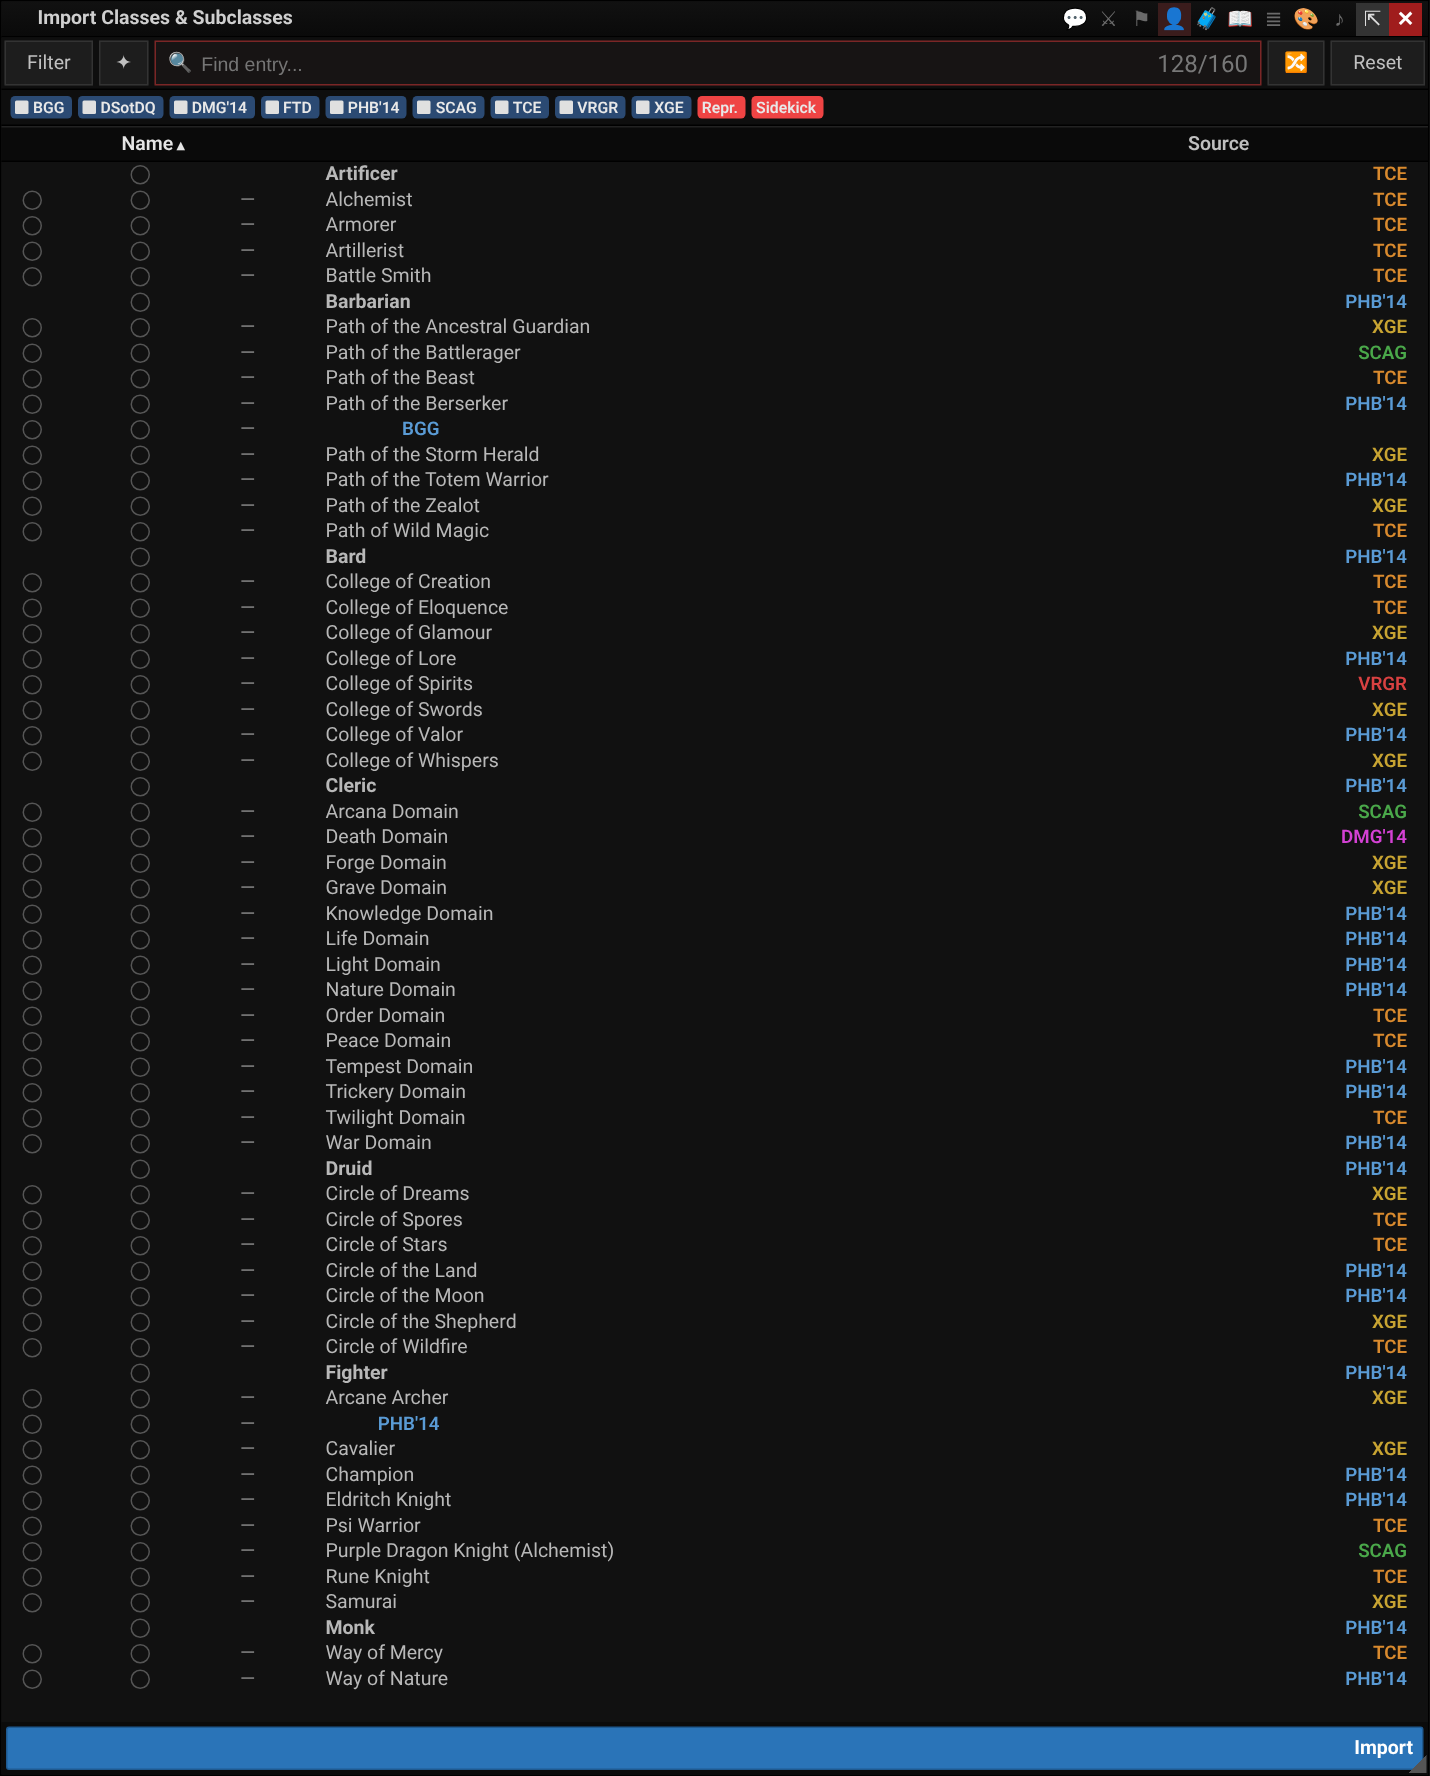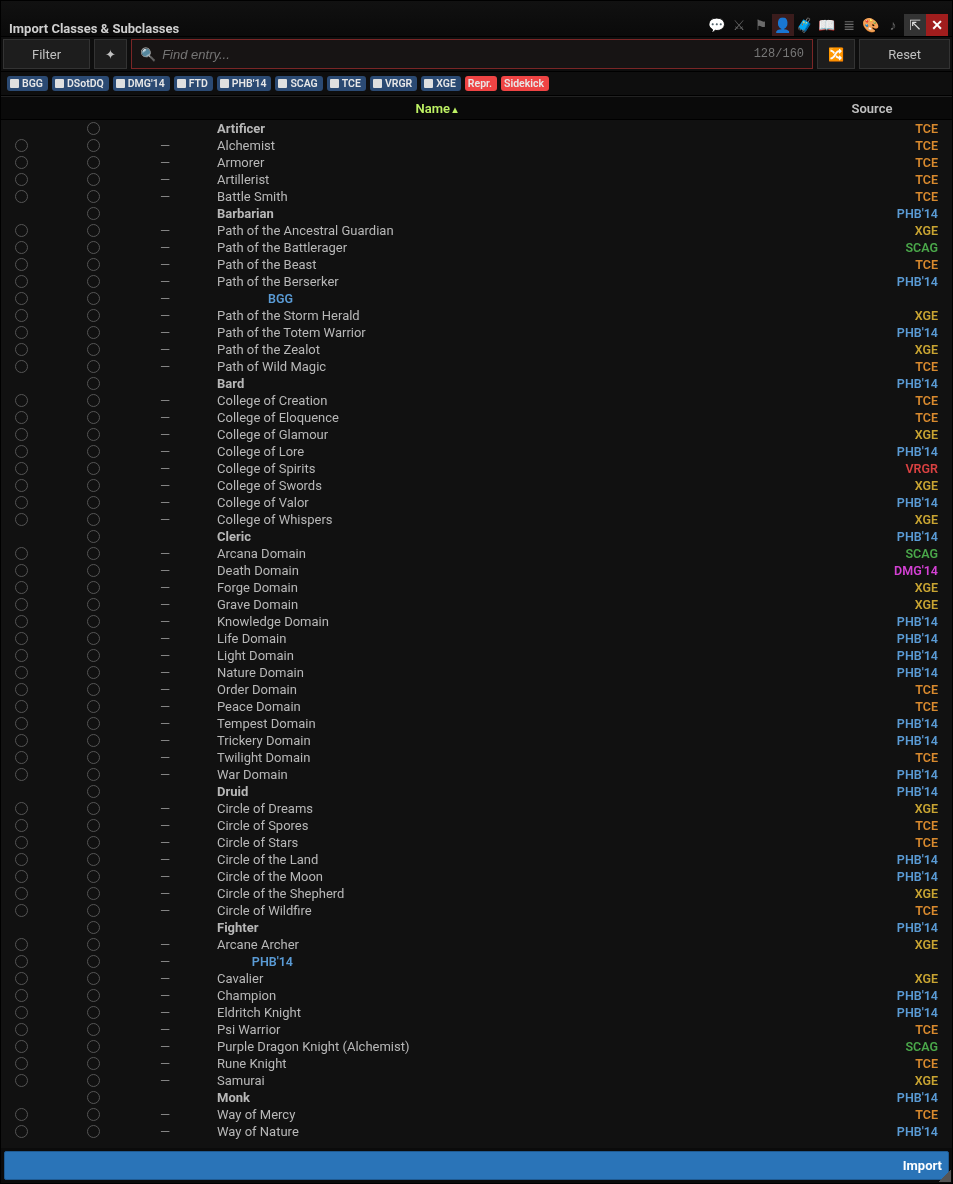--- a/index.html
+++ b/index.html
@@ -15,23 +15,23 @@
 .window {
   display: flex;
   flex-direction: column;
   height: 100%;
   border: 1px solid #000;
 }
 .titlebar {
   background: linear-gradient(#111, #0a0a0a);
   border-bottom: 1px solid #000;
   display: flex;
-  align-items: flex-end;
-  height: 36px;
-  padding: 0 4px 0 8px;
+  align-items: center;
+  height: 24px;
+  padding: 0 4px 0 24px;
 }
 .titlebar-title {
   font-weight: bold;
   color: #cfcfcf;
   flex: 1;
 }
 .titlebar-icons {
   display: flex;
   gap: 0;
 }
@@ -54,21 +54,21 @@
 }
 .toolbar {
   display: flex;
   border-bottom: 1px solid #000;
   background: #0e0e0e;
 }
 .toolbar .btn {
   background: #1d1d1d;
   border: 1px solid #333;
   color: #c0c0c0;
-  padding: 0 28px;
+  padding: 0 14px;
   height: 30px;
   display: flex;
   align-items: center;
   cursor: pointer;
   margin: 2px;
 }
 .toolbar .btn.icon-only { padding: 0 10px; }
 .search-wrap {
   flex: 1;
   display: flex;
@@ -80,23 +80,22 @@
   height: 30px;
 }
 .search-wrap .mag { color:#777; margin-right:6px; }
 .search-wrap input {
   flex: 1;
   background: transparent;
   border: none;
   outline: none;
   color: #ccc;
   font-size: 13px;
-  font-style: italic;
-}
-.search-wrap .count { color:#777; font-size:12px;font-family:Liberation Mono, monospace; }
+}
+.search-wrap .count { color:#777; font-size:16px; }
 .toolbar .shuffle { padding: 0 10px; }
 .filter-pills {
   display: flex;
   gap: 4px;
   padding: 4px 6px;
   background: #0e0e0e;
   border-bottom: 1px solid #000;
   flex-wrap: wrap;
 }
 .pill {
@@ -121,28 +120,27 @@
   display: flex;
   background: #0a0a0a;
   border-top: 1px solid #222;
   border-bottom: 1px solid #000;
   height: 24px;
   align-items: center;
 }
 .header-row .col-sel { width: 80px; }
 .header-row .col-name {
   flex: 1;
-  text-align: center;
-  color: #bef264;
+  color: #e5e5e5;
   font-weight:600;
 }
 .header-row .col-name::after { content:" ▴"; font-size:10px; }
 .header-row .col-src {
   width: 160px;
-  text-align: center;
+  text-align: left;
   color: #c0c0c0;
   font-weight:600;
 }
 .list {
   flex: 1;
   overflow-y: auto;
   background: #111;
 }
 .list::-webkit-scrollbar { width: 10px; }
 .list::-webkit-scrollbar-track { background:#0a0a0a; }

